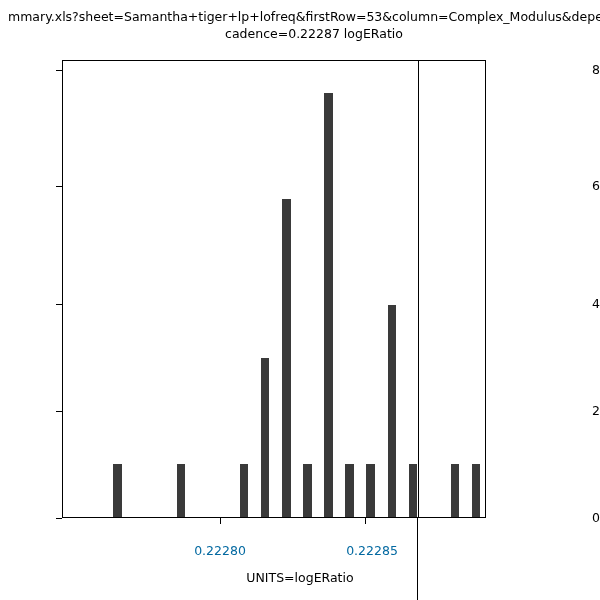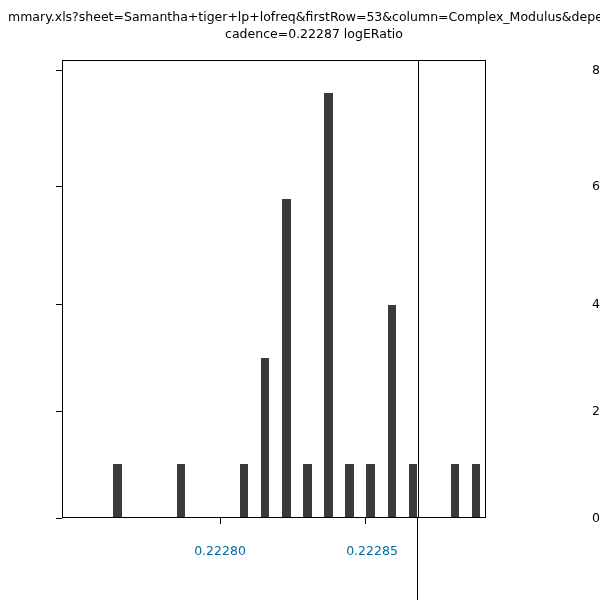--- a/index.html
+++ b/index.html
@@ -153,13 +153,14 @@
     <div class="vline" style="left:355px;"></div>
   </div>
 
   <div class="vline-outer" style="left:417px; top:518px; height:82px;"></div>
 
   <div class="xtick-mark" style="left:220px; top:518px;"></div>
   <div class="xtick-mark" style="left:365px; top:518px;"></div>
   <div class="xtick-label" style="left:220px; top:545px;">0.22280</div>
   <div class="xtick-label" style="left:365px; top:545px;margin-left:7px;">0.22285</div>
 
+  <div class="xlabel">UNITS=logERatio</div>
 </div>
 
 </body></html>

